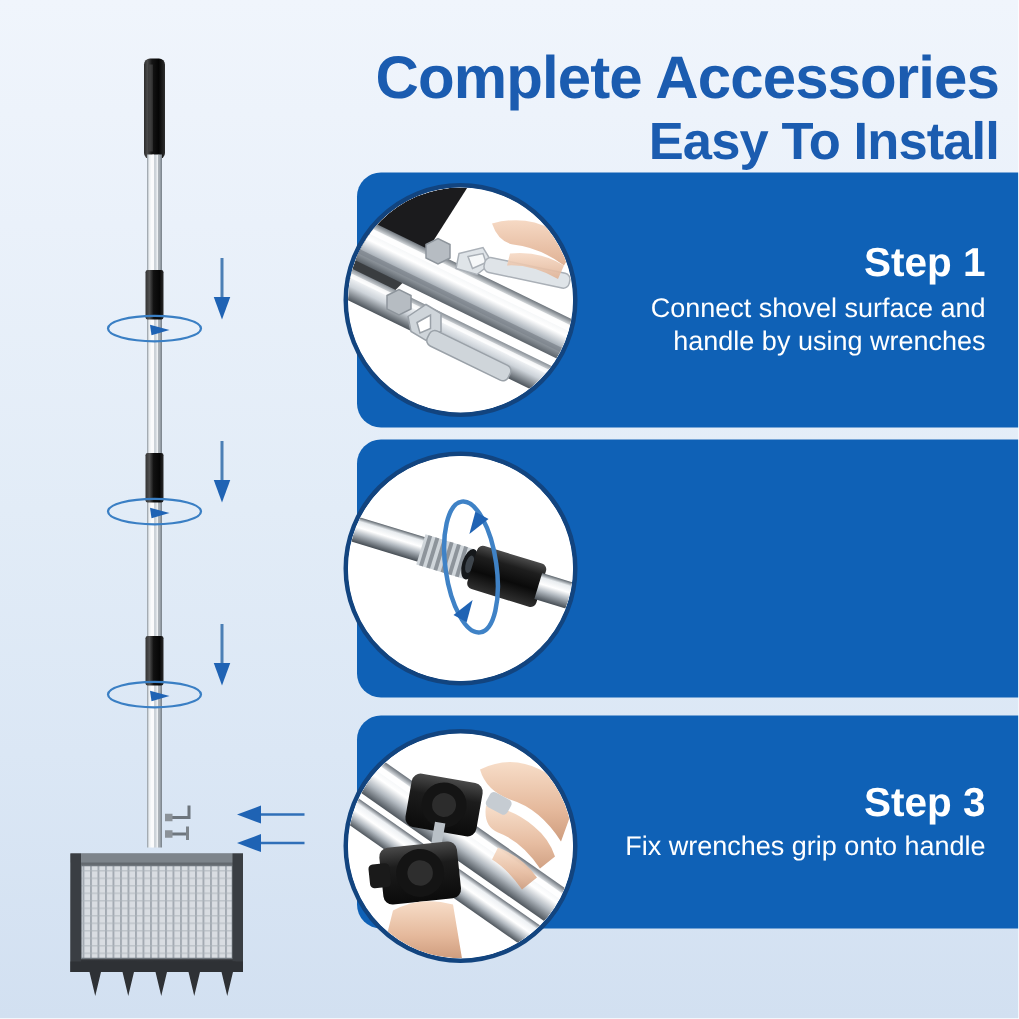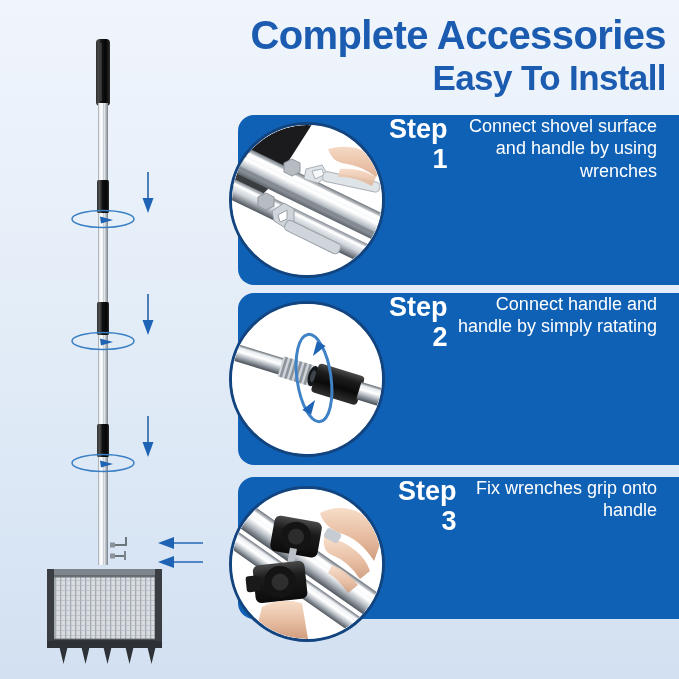--- a/index.html
+++ b/index.html
@@ -11,21 +11,21 @@
   #page{
     position:relative;
     width:679px;height:679px;
     background:linear-gradient(180deg,#f0f5fc 0%,#eaf1fa 22%,#e2ecf7 50%,#dbe7f5 74%,#d2e0f1 100%);
     overflow:hidden;
   }
 
   
   .title-block{
     position:absolute;
-    left:186px; top:15px; width:480px;
+    left:186px; top:32px; width:480px;
     text-align:right;
     line-height:1.02;
   }
   .title-line{
     display:block;
     color:#1b5cb0;
     font-weight:bold;
     font-size:40px;
     letter-spacing:-0.6px;
     white-space:nowrap;
@@ -43,21 +43,21 @@
   }
   .panel.p1{top:115px;height:170px;}
   .panel.p2{top:293px;height:172px;}
   .panel.p3{top:477px;height:142px;}
 
   .panel-text{
     position:absolute;
     right:22px; top:0; bottom:0;
     width:268px;
     display:flex;
-    flex-direction:row;
+    flex-direction:column;
     justify-content:center;
     text-align:right;
     color:#ffffff;
   }
   .step-title{
     font-size:27px;
     font-weight:bold;
     letter-spacing:0px;
     margin-bottom:3px;
     line-height:1.1;
@@ -357,24 +357,20 @@
 
             <g transform="rotate(-8 82 74)">
               <ellipse cx="82" cy="74" rx="17" ry="44" fill="none" stroke="#3f82c6" stroke-width="3"></ellipse>
               <path d="M66 104 L80 96 L74 110 Z" fill="#1f63b4"></path>
               <path d="M98 44 L84 52 L90 38 Z" fill="#1f63b4"></path>
             </g>
           </g>
         </svg>
       </div>
     </div>
-    <div class="panel-text">
-      <div class="step-title">Step 2</div>
-      <div class="step-desc">Connect handle and handle by simply ratating</div>
-    </div>
   </div>
 
   <div class="panel p3">
     <div class="photo-circle">
       <div class="photo-inner">
         <svg width="150" height="150" viewBox="0 0 150 150">
           <defs>
             <linearGradient id="tube3" x1="0" y1="0" x2="0" y2="1">
               <stop offset="0%" stop-color="#6b727a"></stop>
               <stop offset="18%" stop-color="#eef1f4"></stop>

